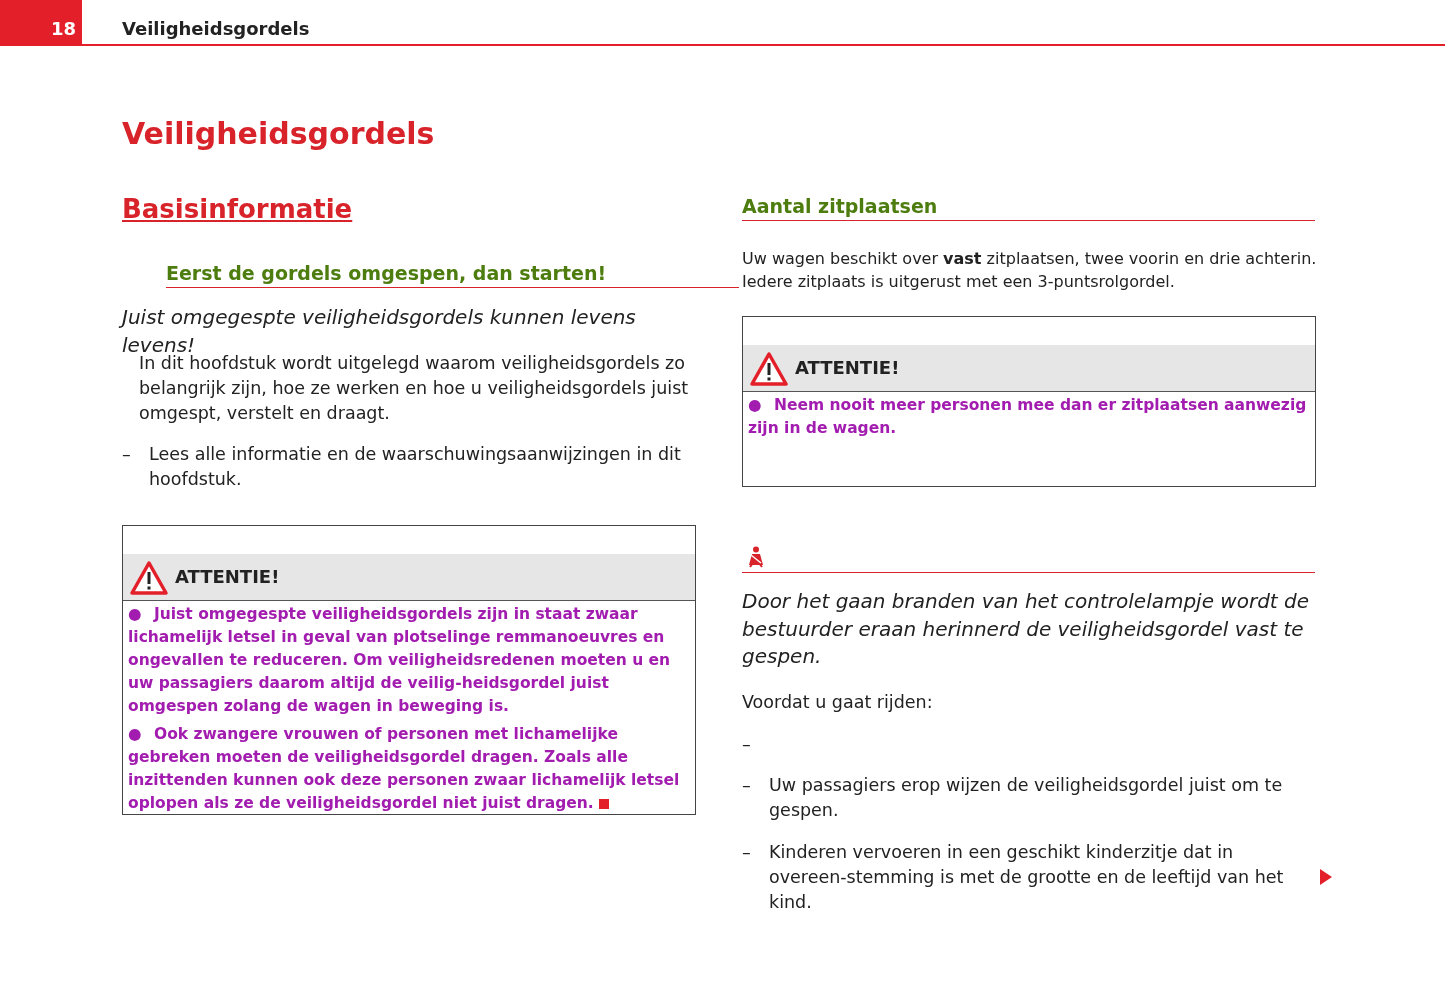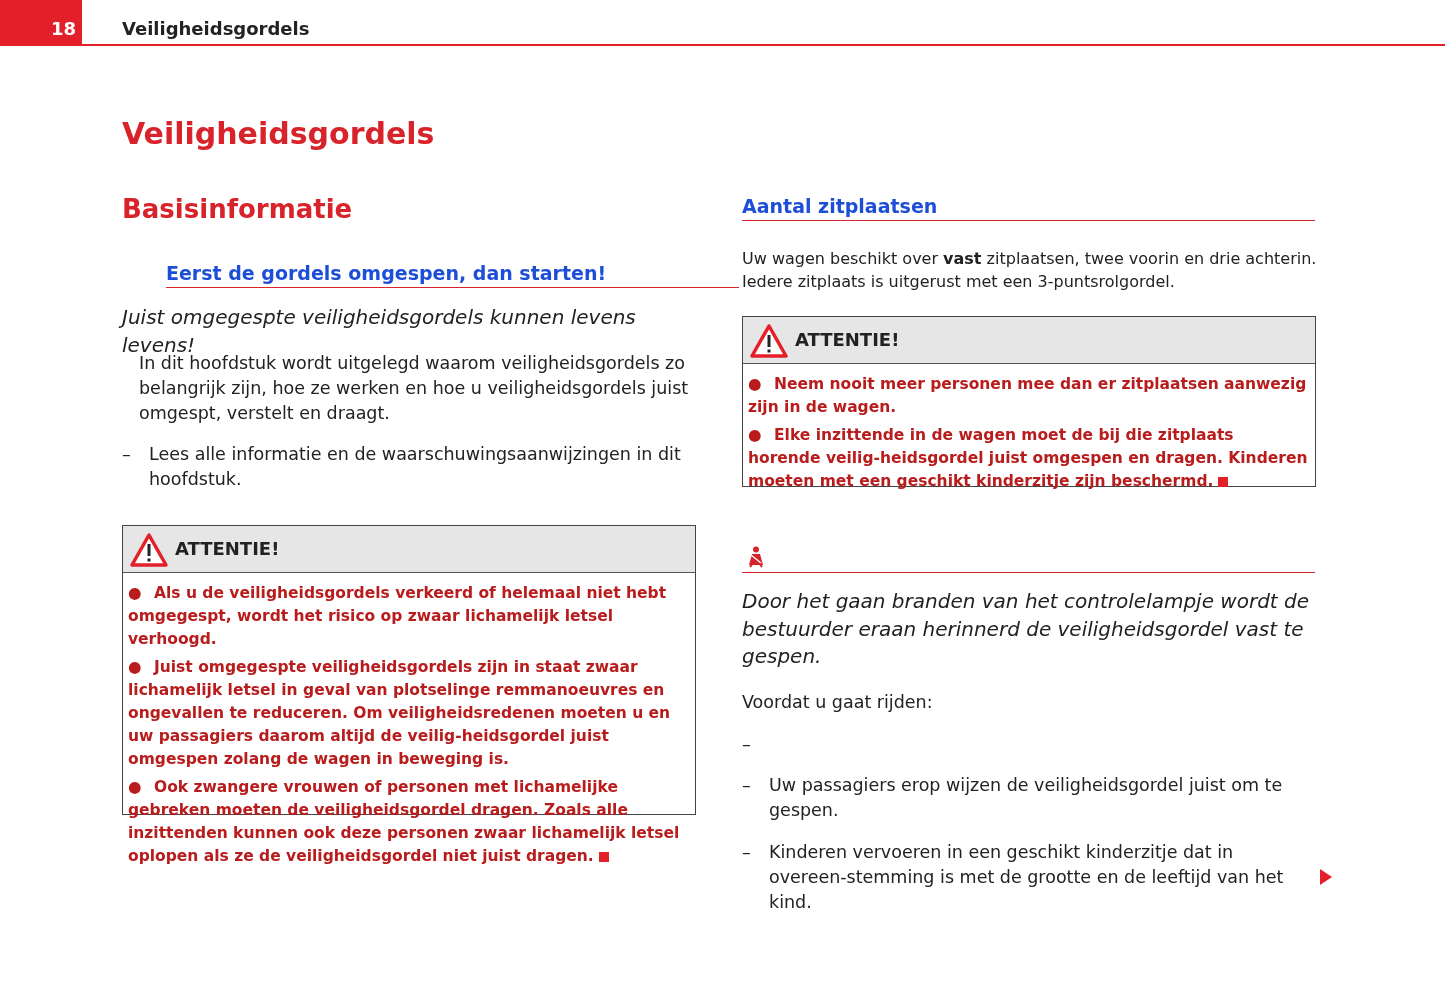--- a/index.html
+++ b/index.html
@@ -5,32 +5,32 @@
   html, body { margin:0; padding:0; background:#ffffff; }
   body { width:1445px; height:998px; position:relative; overflow:hidden;
          font-family:"DejaVu Sans", sans-serif; color:#222; }
   .hdr-red { position:absolute; left:0; top:0; width:82px; height:46px; background:#e3202a; }
   .hdr-num { position:absolute; left:0; top:18px; width:82px; text-align:right; padding-right:6px; box-sizing:border-box;
              color:#fff; font-weight:bold; font-size:18px;padding-left:10px; }
   .hdr-title { position:absolute; left:122px; top:18px; font-weight:bold; font-size:18px; color:#222; }
   .hdr-line { position:absolute; left:82px; top:44px; right:0; height:2px; background:#e3202a; }
 
   .h1 { position:absolute; left:122px; top:116px; color:#d8232a; font-weight:bold; font-size:30px; }
-  .h2 { position:absolute; color:#d8232a; font-weight:bold; font-size:26px; }
-  .h3 { position:absolute; color:#1d4ed8; font-weight:bold; font-size:19px; border-bottom:1.5px solid #d8232a; padding-bottom:3px; }
+  .h2 { position:absolute; color:#d8232a; font-weight:bold; font-size:26px;text-decoration:underline; }
+  .h3 { position:absolute; color:#4d7c0f; font-weight:bold; font-size:19px; border-bottom:1.5px solid #d8232a; padding-bottom:3px; }
   .p { position:absolute; font-size:17.5px; line-height:25px; color:#222; }
   .lead { position:absolute; font-size:20px; line-height:28px; font-style:italic; color:#222; }
   .dash { position:absolute; font-size:17.5px; line-height:25px; color:#222; padding-left:27px; }
   .dash .d { position:absolute; left:0; top:0; }
 
   .warn { position:absolute; border:1.5px solid #444; background:#fff; box-sizing:border-box; }
-  .warn-head { background:#e6e6e6; border-bottom:1.5px solid #555; height:46px; position:relative; }
+  .warn-head { background:#e6e6e6; border-bottom:1.5px solid #555; height:46px; position:relative;margin-top:28px; }
   .warn-head .tri { position:absolute; left:6px; top:6px; }
   .warn-head .lbl { position:absolute; left:52px; top:12px; font-weight:bold; font-size:18px; color:#222; }
-  .warn-body { padding:9px 6px 2px 5px; font-weight:bold; font-size:15.5px; line-height:23px; color:#b91c1c; }
+  .warn-body { padding:2px 6px 2px 5px; font-weight:bold; font-size:15.5px; line-height:23px; color:#a21caf; }
   .warn-item { margin-bottom:5px; }
   .bullet { display:inline-block; width:26px; }
   .endsq { display:inline-block; width:10px; height:10px; background:#e3202a; margin-left:5px; vertical-align:-1px; }
   .next-arrow { position:absolute; left:1320px; top:869px; width:0; height:0;
                 border-top:8px solid transparent; border-bottom:8px solid transparent; border-left:12px solid #e3202a; }
 </style>
 </head>
 <body>
 
 <div class="hdr-red"></div>
@@ -52,41 +52,39 @@
 <div class="warn" style="left:122px; top:525px; width:574px; height:290px;">
   <div class="warn-head">
     <svg class="tri" width="40" height="36" viewBox="0 0 40 36">
       <path d="M20 3 L37 33 L3 33 Z" fill="#fff" stroke="#e3202a" stroke-width="3.5" stroke-linejoin="round"></path>
       <rect x="18.5" y="12" width="3" height="12" fill="#222"></rect>
       <rect x="18.5" y="26.5" width="3" height="3" fill="#222"></rect>
     </svg>
     <span class="lbl">ATTENTIE!</span>
   </div>
   <div class="warn-body">
-    <div class="warn-item"><span class="bullet">●</span><span>Als u de veiligheidsgordels verkeerd of helemaal niet hebt omgegespt, wordt het risico op zwaar lichamelijk letsel verhoogd.</span></div>
     <div class="warn-item"><span class="bullet">●</span><span>Juist omgegespte veiligheidsgordels zijn in staat zwaar lichamelijk letsel in geval van plotselinge remmanoeuvres en ongevallen te reduceren. Om veiligheidsredenen moeten u en uw passagiers daarom altijd de veilig-heidsgordel juist omgespen zolang de wagen in beweging is.</span></div>
     <div class="warn-item"><span class="bullet">●</span><span>Ook zwangere vrouwen of personen met lichamelijke gebreken moeten de veiligheidsgordel dragen. Zoals alle inzittenden kunnen ook deze personen zwaar lichamelijk letsel oplopen als ze de veiligheidsgordel niet juist dragen.</span><span class="endsq"></span></div>
   </div>
 </div>
 
 <div class="h3" style="left:742px; top:195px; width:573px;">Aantal zitplaatsen</div>
 <div class="p" style="left:742px; top:247px; width:580px; font-size:16px; line-height:23px;"><span>Uw wagen beschikt over </span><b>vast</b><span> zitplaatsen, twee voorin en drie achterin. Iedere zitplaats is uitgerust met een 3-puntsrolgordel.</span></div>
 
 <div class="warn" style="left:742px; top:316px; width:574px; height:171px;">
   <div class="warn-head">
     <svg class="tri" width="40" height="36" viewBox="0 0 40 36">
       <path d="M20 3 L37 33 L3 33 Z" fill="#fff" stroke="#e3202a" stroke-width="3.5" stroke-linejoin="round"></path>
       <rect x="18.5" y="12" width="3" height="12" fill="#222"></rect>
       <rect x="18.5" y="26.5" width="3" height="3" fill="#222"></rect>
     </svg>
     <span class="lbl">ATTENTIE!</span>
   </div>
   <div class="warn-body">
     <div class="warn-item"><span class="bullet">●</span><span>Neem nooit meer personen mee dan er zitplaatsen aanwezig zijn in de wagen.</span></div>
-    <div class="warn-item"><span class="bullet">●</span><span>Elke inzittende in de wagen moet de bij die zitplaats horende veilig-heidsgordel juist omgespen en dragen. Kinderen moeten met een geschikt kinderzitje zijn beschermd.</span><span class="endsq"></span></div>
   </div>
 </div>
 
 <div class="h3" style="left:742px; top:546px; width:573px;">
   <svg width="20" height="22" viewBox="0 0 20 22" style="vertical-align:-3px; margin-left:4px;">
     <circle cx="10" cy="3.5" r="3" fill="#d8232a"></circle>
     <path d="M6 8 L14 8 L17 19 L3 19 Z" fill="#d8232a"></path>
     <path d="M4 21 L7 17 M16 21 L13 17" stroke="#d8232a" stroke-width="2"></path>
     <path d="M5 9 L15 17" stroke="#fff" stroke-width="1.5"></path>
   </svg>

